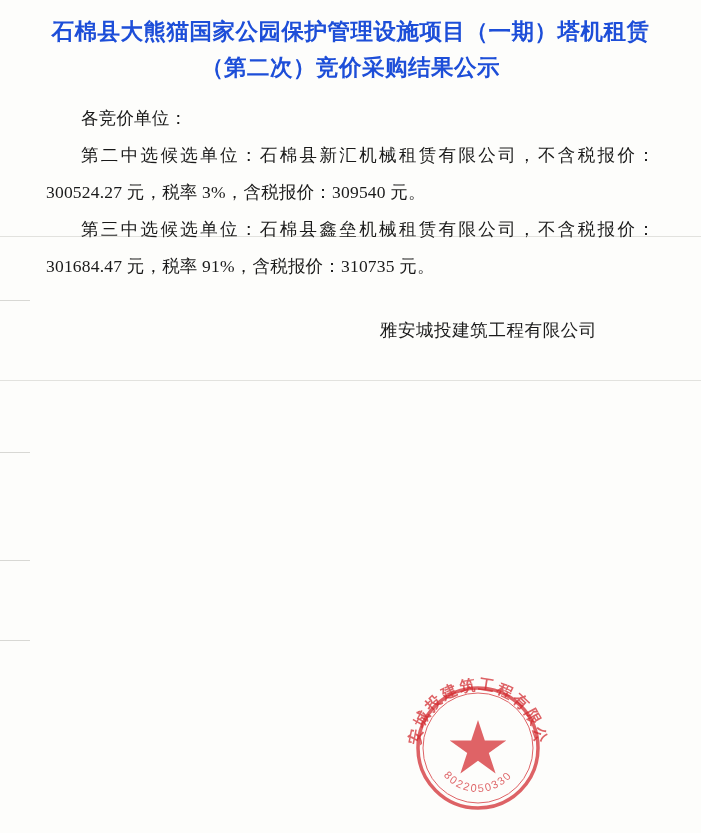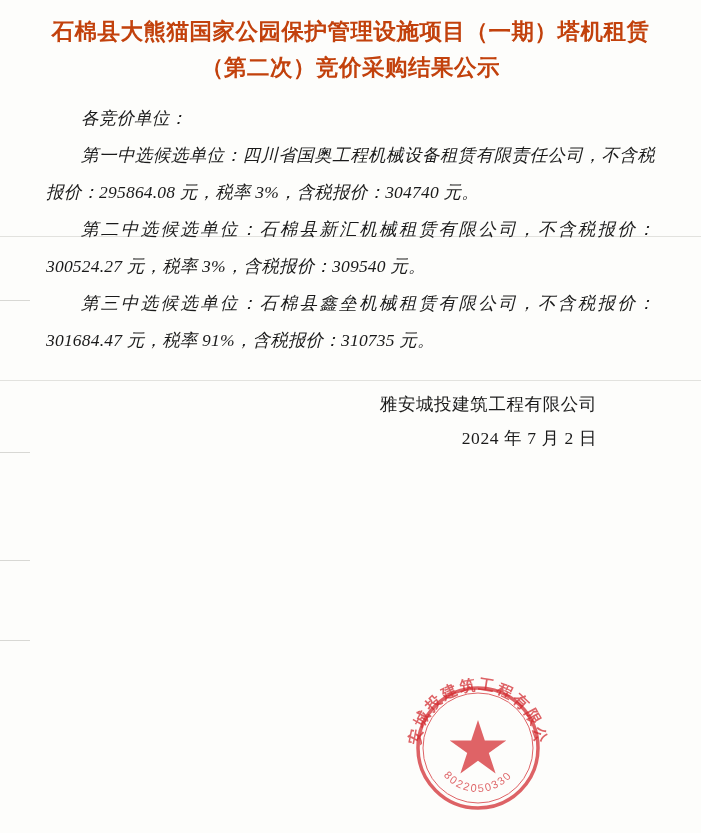--- a/index.html
+++ b/index.html
@@ -39,37 +39,36 @@
     padding: 14px 46px 0 46px;
     box-sizing: border-box;
     width: 701px;
   }
   .title {
     text-align: center;
     font-family: "Liberation Sans", "DejaVu Sans", sans-serif;
     font-weight: bold;
     font-size: 22.5px;
     line-height: 36px;
-    color: #c2410c;
+    color: #1d4ed8;
     letter-spacing: 0.5px;
     margin: 0 0 14px 0;
     padding: 0 4px;
   }
   .para {
     font-size: 17.5px;
     line-height: 37px;
     color: #1a1a1a;
     text-align: justify;
     text-justify: inter-ideograph;
     margin: 0;
     letter-spacing: 0.2px;
   }
   .indent {
     text-indent: 2em;
-    font-style: italic;
   }
   .signature {
     margin-top: 28px;
     text-align: right;
     padding-right: 58px;
     position: relative;
     z-index: 2;
   }
   .signature div {
     font-size: 17.5px;
@@ -104,30 +103,28 @@
   <div class="left-mark" style="top:560px"></div>
   <div class="left-mark" style="top:640px"></div>
 
   <div class="doc">
 
     <h1 class="title">石棉县大熊猫国家公园保护管理设施项目（一期）塔机租赁（第二次）竞价采购结果公示</h1>
 
     <p class="para indent">各竞价单位：</p>
 
 
-    <p class="para indent">第一中选候选单位：四川省国奥工程机械设备租赁有限责任公司，不含税报价：295864.08 元，税率 3%，含税报价：304740 元。</p>
 
     <p class="para indent">第二中选候选单位：石棉县新汇机械租赁有限公司，不含税报价：300524.27 元，税率 3%，含税报价：309540 元。</p>
 
     <p class="para indent">第三中选候选单位：石棉县鑫垒机械租赁有限公司，不含税报价：301684.47 元，税率 91%，含税报价：310735 元。</p>
 
 
     <div class="signature">
       <div>雅安城投建筑工程有限公司</div>
-      <div>2024 年 7 月 2 日</div>
     </div>
 
   </div>
 
   <div class="seal">
     <svg width="160" height="160" viewBox="0 0 160 160" xmlns="http://www.w3.org/2000/svg">
       <defs>
         <path id="sealArcTop" d="M 22,80 A 58,58 0 0 1 138,80" fill="none"></path>
         <path id="sealArcBottom" d="M 36,80 A 44,44 0 0 0 124,80" fill="none"></path>
       </defs>

